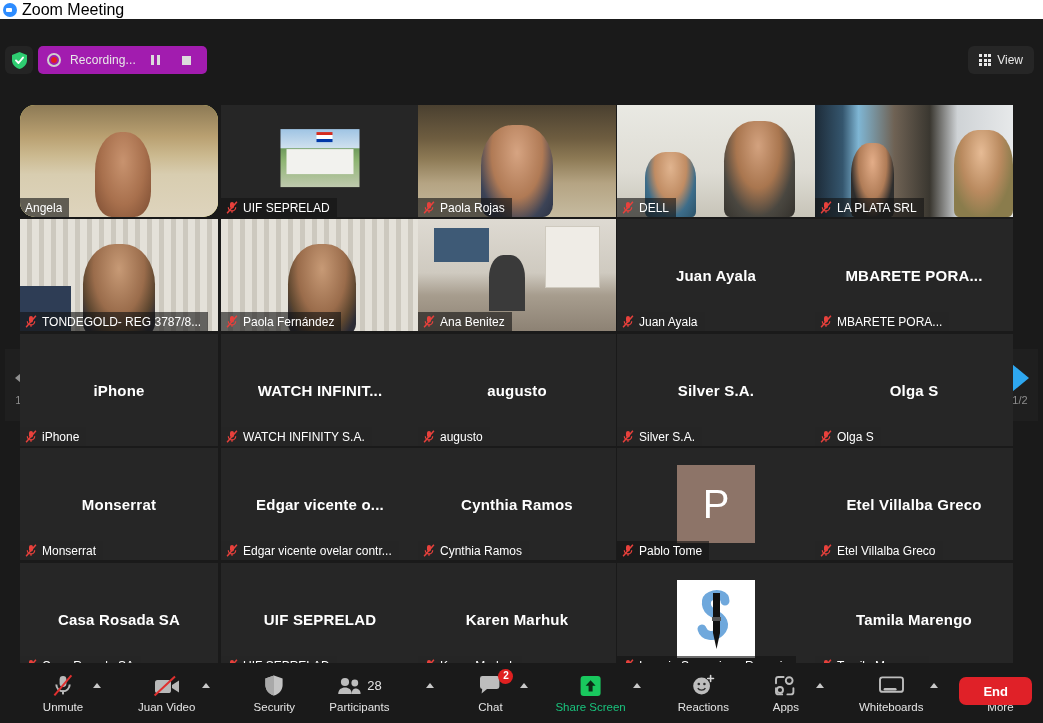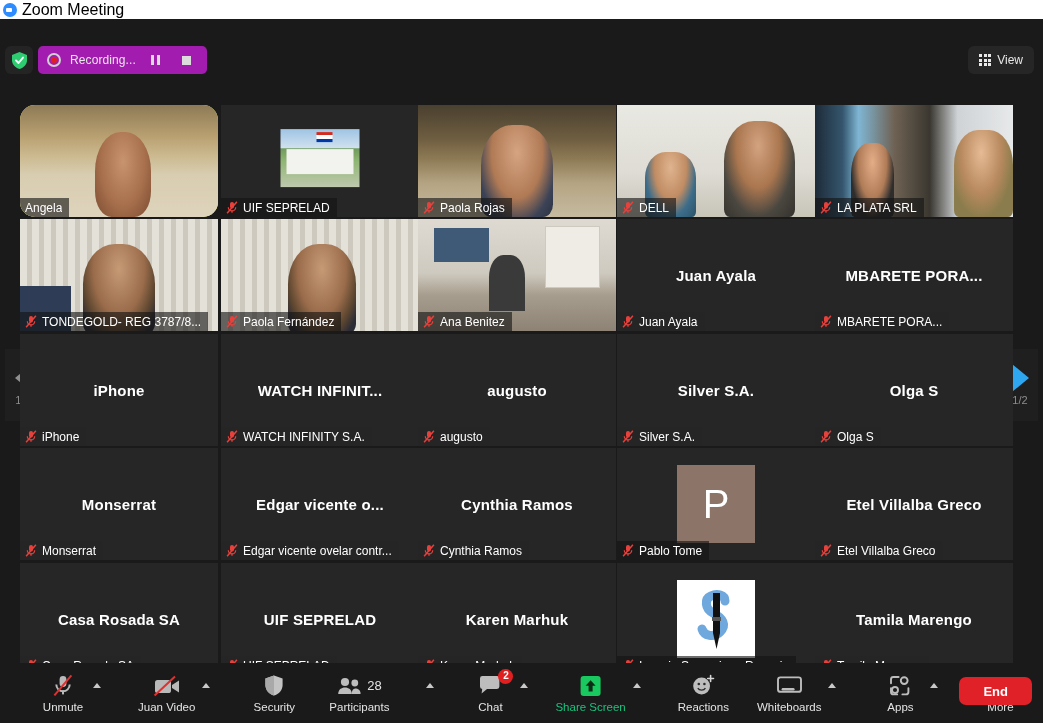--- a/index.html
+++ b/index.html
@@ -729,51 +729,51 @@
       <circle cx="10.6" cy="12" r="8.4" fill="#bdbdbd"></circle>
       <circle cx="7.8" cy="10" r="1.3" fill="#2a2a2a"></circle>
                 <circle cx="13.4" cy="10" r="1.3" fill="#2a2a2a"></circle>
       <path d="M6.8 14.2 a4.2 3.4 0 0 0 7.6 0" stroke="#2a2a2a" stroke-width="1.4" fill="none"></path>
       <path d="M19.6 1.6 V7.4 M16.7 4.5 H22.5" stroke="#d6d6d6" stroke-width="1.6" stroke-linecap="round"></path>
               </svg>
             </div>
             <div class="tb-label">Reactions</div>
           </div>
         </div>
-        <div style="display: flex; align-items: center; margin-left: 28px;">
-          <div class="tb-item">
-            <div class="tb-icon">
-              <svg width="27" height="21" viewBox="0 0 27 21">
-      <rect x="2" y="2.4" width="23" height="14.4" rx="2.4" stroke="#bdbdbd" stroke-width="1.9" fill="none"></rect>
-      <rect x="5.6" y="13" width="13" height="2.6" rx="1.3" fill="#bdbdbd"></rect>
-              </svg>
-            </div>
-            <div class="tb-label">Whiteboards</div>
-          </div>
-          <div class="caret-wrap">
-            <span class="caret"></span>
-          </div>
-        </div>
         <div style="display: flex; align-items: center; margin-left: 34px;">
           <div class="tb-item">
             <div class="tb-icon">
               <svg width="23" height="22" viewBox="0 0 23 22">
       <path d="M9.6 2 H4.4 A2.4 2.4 0 0 0 2 4.4 V8.2" stroke="#bdbdbd" stroke-width="1.9" fill="none" stroke-linecap="round"></path>
       <path d="M2 13.2 V17 A2.4 2.4 0 0 0 4.4 19.4 H8.2" stroke="#bdbdbd" stroke-width="1.9" fill="none" stroke-linecap="round"></path>
       <path d="M13.4 19.4 H17 A2.4 2.4 0 0 0 19.4 17 V13.2" stroke="#bdbdbd" stroke-width="1.9" fill="none" stroke-linecap="round"></path>
       <circle cx="15.2" cy="5.6" r="3.4" stroke="#bdbdbd" stroke-width="1.9" fill="none"></circle>
       <circle cx="6" cy="15" r="3" stroke="#bdbdbd" stroke-width="1.9" fill="none"></circle>
               </svg>
             </div>
             <div class="tb-label">Apps</div>
           </div>
           <div class="caret-wrap">
             <span class="caret"></span>
           </div>
         </div>
+        <div style="display: flex; align-items: center; margin-left: 28px;">
+          <div class="tb-item">
+            <div class="tb-icon">
+              <svg width="27" height="21" viewBox="0 0 27 21">
+      <rect x="2" y="2.4" width="23" height="14.4" rx="2.4" stroke="#bdbdbd" stroke-width="1.9" fill="none"></rect>
+      <rect x="5.6" y="13" width="13" height="2.6" rx="1.3" fill="#bdbdbd"></rect>
+              </svg>
+            </div>
+            <div class="tb-label">Whiteboards</div>
+          </div>
+          <div class="caret-wrap">
+            <span class="caret"></span>
+          </div>
+        </div>
         <div style="display: flex; align-items: center; margin-left: 32px;">
           <div class="tb-item">
             <div class="tb-icon">
               <svg width="26" height="10" viewBox="0 0 26 10">
       <circle cx="4" cy="5" r="2.5" fill="#bdbdbd"></circle>
                 <circle cx="13" cy="5" r="2.5" fill="#bdbdbd"></circle>
       <circle cx="22" cy="5" r="2.5" fill="#bdbdbd"></circle>
               </svg>
             </div>
             <div class="tb-label">More</div>

